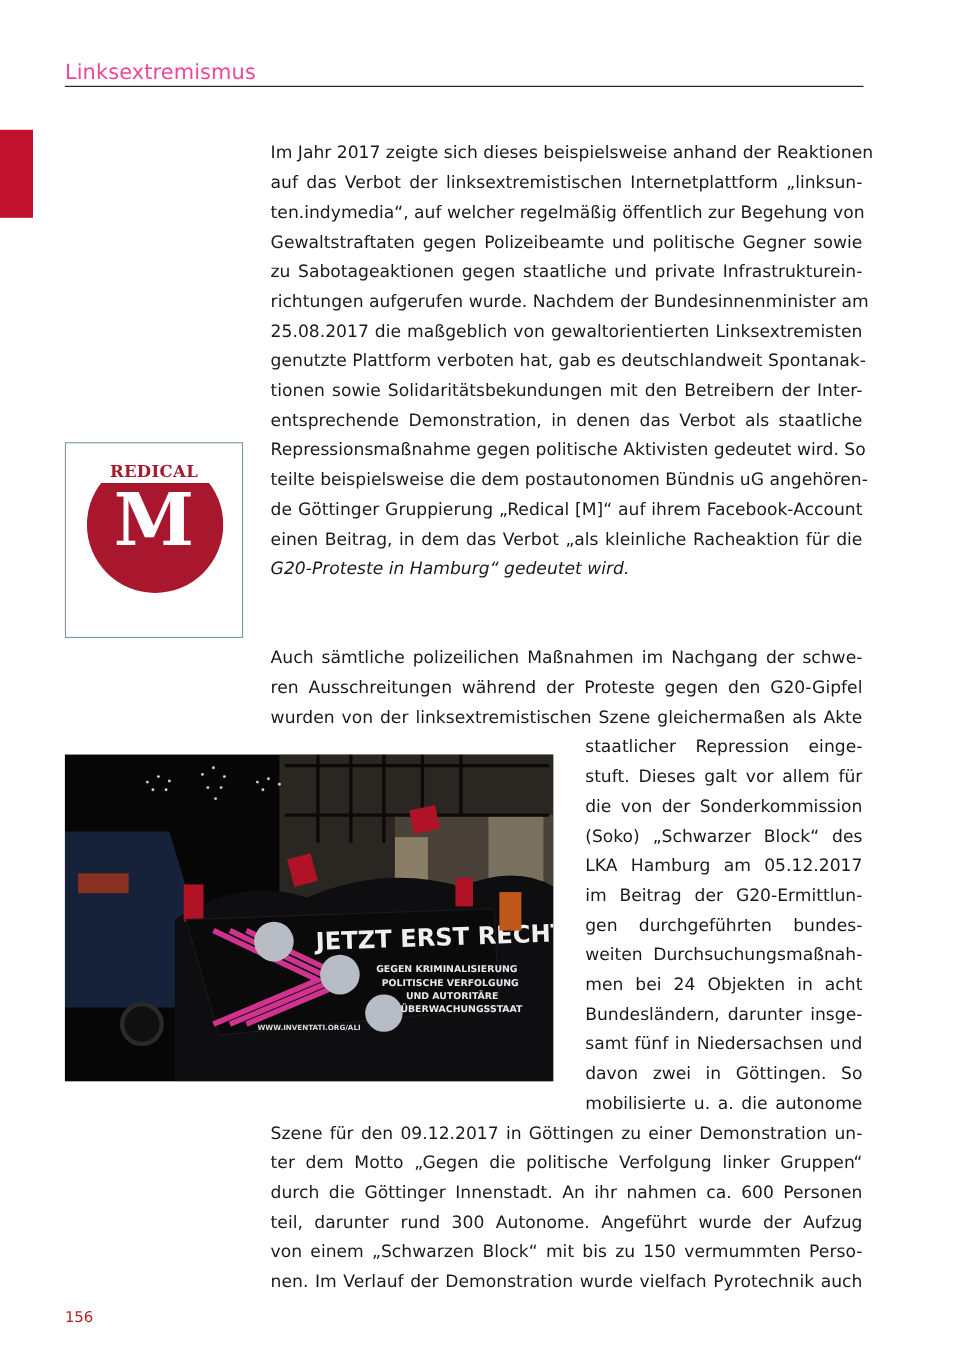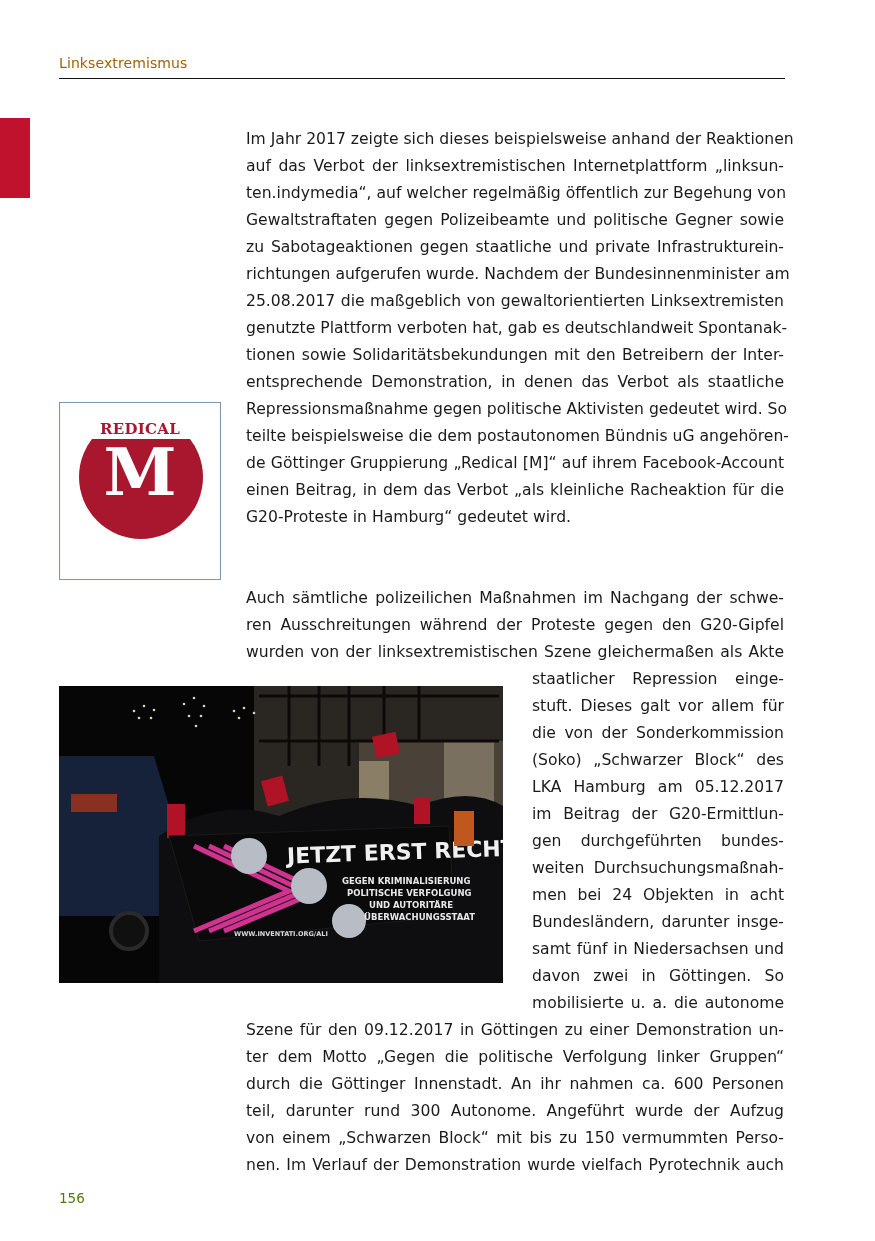--- a/index.html
+++ b/index.html
@@ -2,37 +2,37 @@
 <html><head>
   <meta charset="utf-8">
   <style>
     html, body { margin: 0; padding: 0; background: #ffffff; }
     body {
       width: 875px; height: 1241px; position: relative; overflow: hidden;
       font-family: "DejaVu Sans", sans-serif; color: #1a1a1a;
     }
     .running-head {
       position: absolute; left: 59px; top: 55px;
-      font-size: 14px; color: #a16207; letter-spacing: 0.1px;
+      font-size: 19px; color: #ec4899; letter-spacing: 0.1px;
     }
     .head-rule {
       position: absolute; left: 59px; top: 78px; width: 726px; height: 0;
       border-top: 1.3px solid #111;
     }
     .red-tab {
       position: absolute; left: 0; top: 118px; width: 30px; height: 80px;
       background: #c0122c;
     }
     .para {
       position: absolute; left: 246px; width: 538px;
       font-size: 15.6px; line-height: 27px; text-align: justify;
       hyphens: manual; margin: 0; letter-spacing: 0;
     }
     .para .line { display: block; text-align: justify; text-align-last: justify; white-space: nowrap; }
-    .para .line.last { text-align-last: left; }
+    .para .line.last { text-align-last: left; font-style: italic; }
     .p1 { top: 126px; }
     .p2 { top: 585px; }
     .wrap-col {
       position: absolute; left: 532px; width: 252px; top: 666px;
       font-size: 15.6px; line-height: 27px;
     }
     .wrap-col .line { display: block; text-align: justify; text-align-last: justify; white-space: nowrap; }
     .p3 { top: 1017px; }
 
     .logo-box {
@@ -57,21 +57,21 @@
       font-family: "DejaVu Serif", serif; font-weight: bold; font-size: 66px;
       color: #ffffff; line-height: 1;
     }
 
     .photo {
       position: absolute; left: 59px; top: 686px; width: 444px; height: 297px;
       background: #070707; overflow: hidden;
     }
     .photo svg { display: block; }
     .page-number {
-      position: absolute; left: 59px; top: 1190px; font-size: 13.5px; color: #4d7c0f;
+      position: absolute; left: 59px; top: 1190px; font-size: 13.5px; color: #b91c1c;
     }
   </style>
 </head>
 <body>
 
 <div class="running-head">Linksextremismus</div>
 <div class="head-rule"></div>
 <div class="red-tab"></div>
 
 <div class="para p1">

